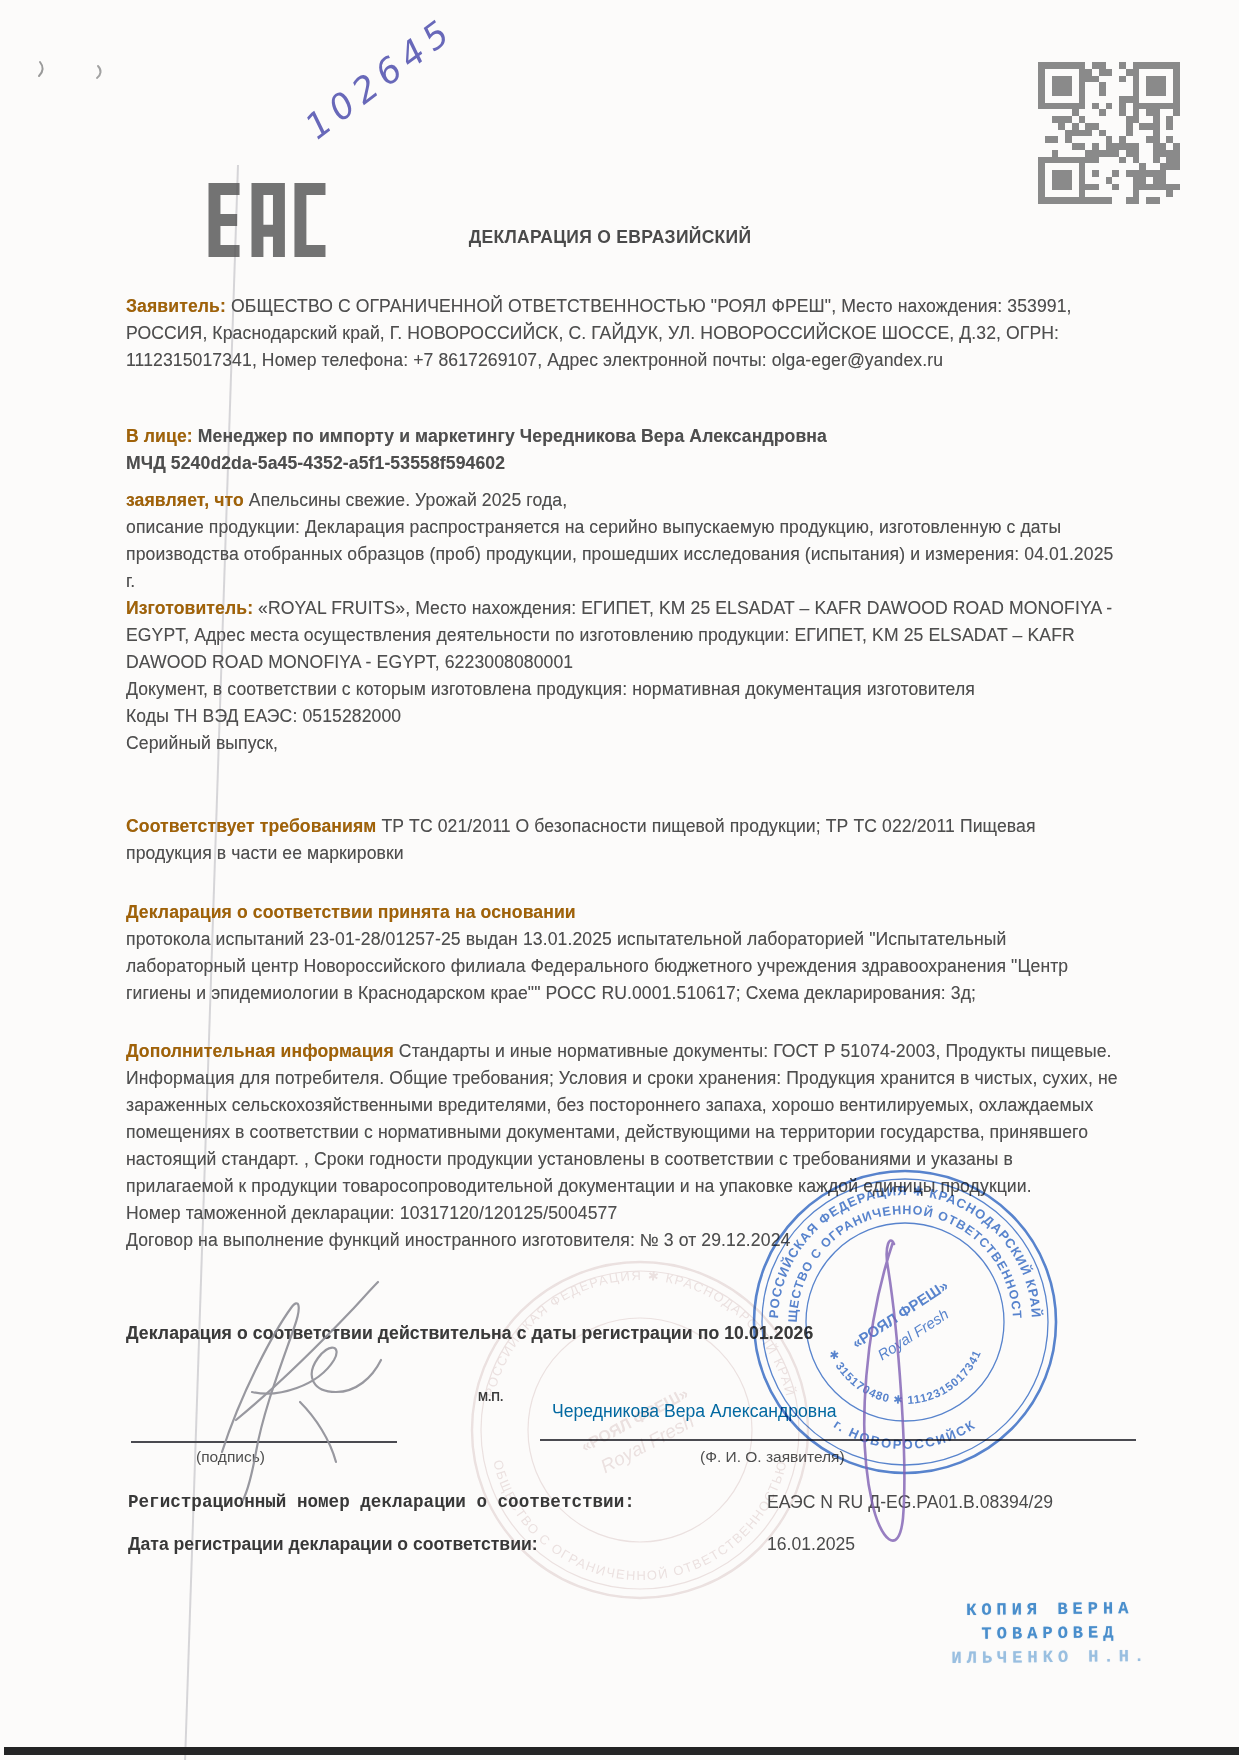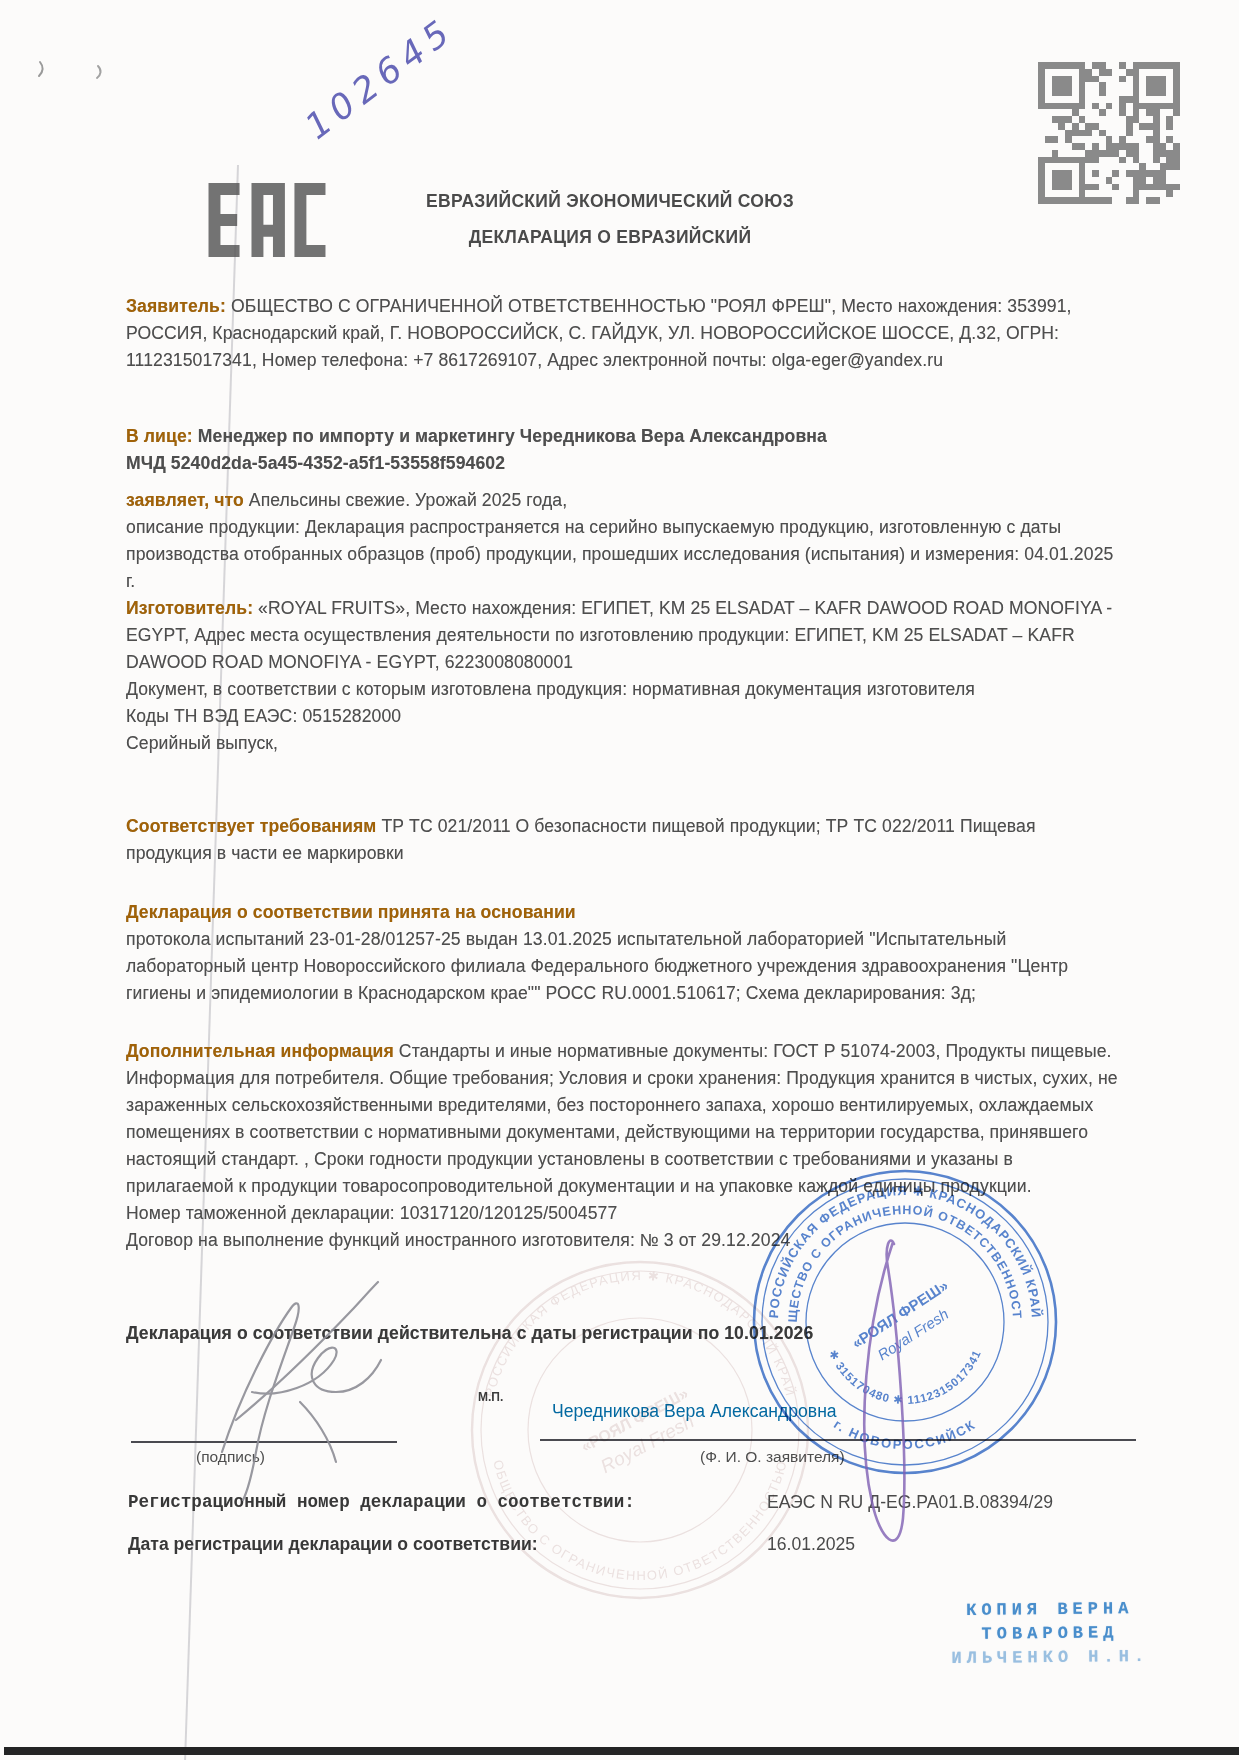--- a/index.html
+++ b/index.html
@@ -281,21 +281,20 @@
         <rect x="8" y="20" width="1" height="1" fill="#6b6b6b"></rect>
         <rect x="9" y="20" width="1" height="1" fill="#6b6b6b"></rect>
         <rect x="10" y="20" width="1" height="1" fill="#6b6b6b"></rect>
         <rect x="13" y="20" width="1" height="1" fill="#6b6b6b"></rect>
         <rect x="14" y="20" width="1" height="1" fill="#6b6b6b"></rect>
         <rect x="16" y="20" width="1" height="1" fill="#6b6b6b"></rect>
         <rect x="17" y="20" width="1" height="1" fill="#6b6b6b"></rect>
       </svg>
   </div>
 
-  <div class="title" style="top:191px;">ЕВРАЗИЙСКИЙ ЭКОНОМИЧЕСКИЙ СОЮЗ</div>
   <div class="title" style="top:227px;">ДЕКЛАРАЦИЯ О ЕВРАЗИЙСКИЙ</div>
 
   <div class="par" style="top:293px;">
     <b>Заявитель:</b><span> ОБЩЕСТВО С ОГРАНИЧЕННОЙ ОТВЕТСТВЕННОСТЬЮ "РОЯЛ ФРЕШ", Место нахождения: 353991, РОССИЯ,  Краснодарский край, Г. НОВОРОССИЙСК, С. ГАЙДУК, УЛ. НОВОРОССИЙСКОЕ ШОССЕ, Д.32, ОГРН: 1112315017341, Номер телефона: +7 8617269107, Адрес электронной почты: olga-eger@yandex.ru</span>
   </div>
 
   <div class="par" style="top:423px;font-weight:bold;">
     <b>В лице:</b><span> Менеджер по импорту и маркетингу   Чередникова Вера Александровна</span>
     <div>МЧД 5240d2da-5a45-4352-a5f1-53558f594602</div>
   </div>

